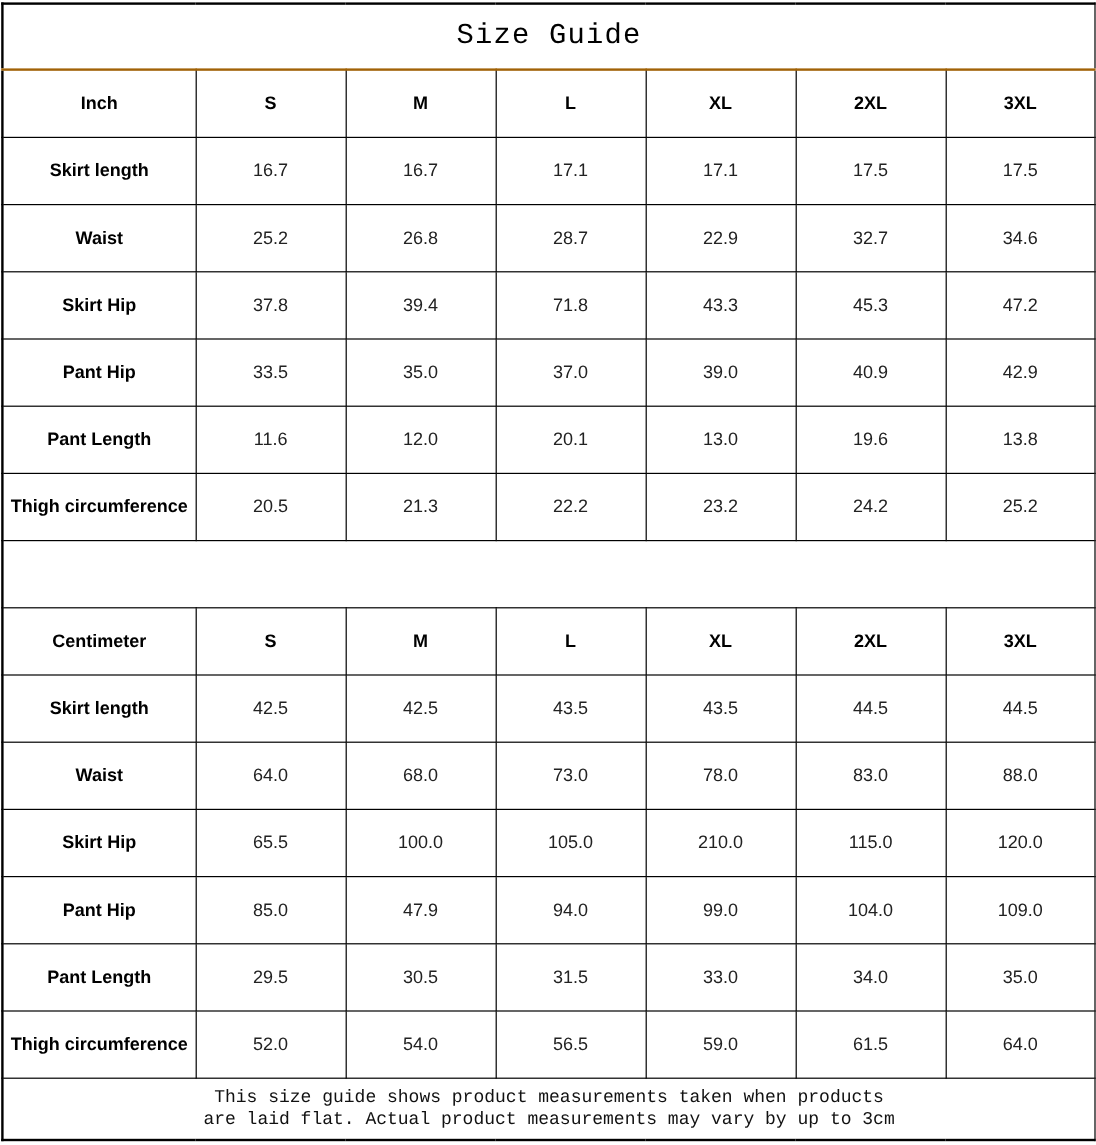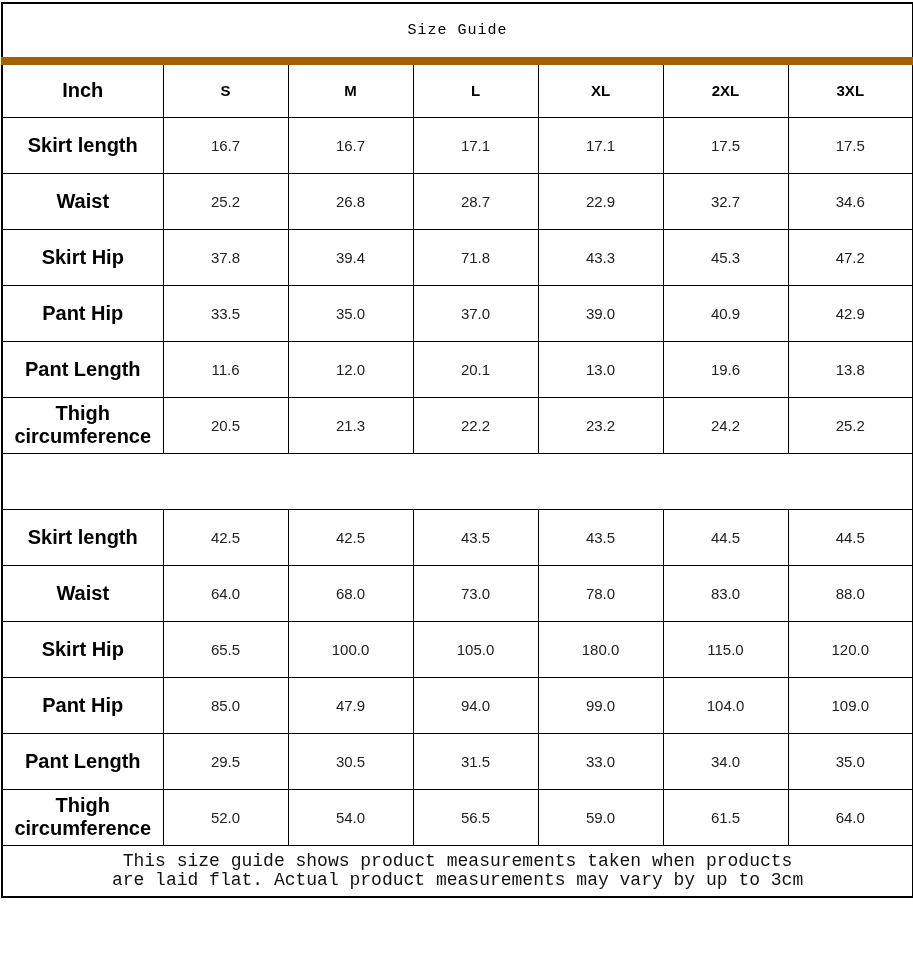--- a/index.html
+++ b/index.html
@@ -28,52 +28,52 @@
   td, th {
     border: 1px solid #000000;
     text-align: center;
     vertical-align: middle;
     padding: 0;
     background: #ffffff;
   }
 
   tr.title-row td {
     height: 53px;
-    border-bottom: 8px solid #a16207;
+    border-bottom: 2px solid #a16207;
     font-family: "Liberation Mono", "DejaVu Sans Mono", monospace;
-    font-size: 15px;
+    font-size: 24px;
     font-weight: 400;
     letter-spacing: 1px;
     color: #000000;
   }
 
   tbody.section tr { height: 56px; }
 
   th.label-cell {
     font-weight: 700;
-    font-size: 20px;
+    font-size: 15px;
     color: #000000;
   }
   th.size-head {
     font-weight: 700;
     font-size: 15px;
     color: #000000;
   }
   td.value-cell {
     font-weight: 400;
     font-size: 15px;
     color: #222222;
   }
 
   tr.spacer-row td { height: 55px; }
 
   tr.footer-row td {
     height: 50px;
     font-family: "Liberation Mono", "DejaVu Sans Mono", monospace;
-    font-size: 18px;
+    font-size: 15px;
     color: #111111;
   }
   tr.footer-row .note-line {
     line-height: 19px;
     white-space: nowrap;
   }
 </style>
 </head>
 <body>
 
@@ -157,20 +157,29 @@
         <td class="value-cell">25.2</td>
       </tr>
     </tbody>
   <tbody>
     <tr class="spacer-row">
       <td colspan="7"></td>
     </tr>
   </tbody>
   <tbody class="section">
       <tr>
+        <th class="label-cell">Centimeter</th>
+        <th class="size-head">S</th>
+        <th class="size-head">M</th>
+        <th class="size-head">L</th>
+        <th class="size-head">XL</th>
+        <th class="size-head">2XL</th>
+        <th class="size-head">3XL</th>
+      </tr>
+      <tr>
         <th class="label-cell">Skirt length</th>
         <td class="value-cell">42.5</td>
         <td class="value-cell">42.5</td>
         <td class="value-cell">43.5</td>
         <td class="value-cell">43.5</td>
         <td class="value-cell">44.5</td>
         <td class="value-cell">44.5</td>
       </tr>
       <tr>
         <th class="label-cell">Waist</th>
@@ -179,21 +188,21 @@
         <td class="value-cell">73.0</td>
         <td class="value-cell">78.0</td>
         <td class="value-cell">83.0</td>
         <td class="value-cell">88.0</td>
       </tr>
       <tr>
         <th class="label-cell">Skirt Hip</th>
         <td class="value-cell">65.5</td>
         <td class="value-cell">100.0</td>
         <td class="value-cell">105.0</td>
-        <td class="value-cell">180.0</td>
+        <td class="value-cell">210.0</td>
         <td class="value-cell">115.0</td>
         <td class="value-cell">120.0</td>
       </tr>
       <tr>
         <th class="label-cell">Pant Hip</th>
         <td class="value-cell">85.0</td>
         <td class="value-cell">47.9</td>
         <td class="value-cell">94.0</td>
         <td class="value-cell">99.0</td>
         <td class="value-cell">104.0</td>

